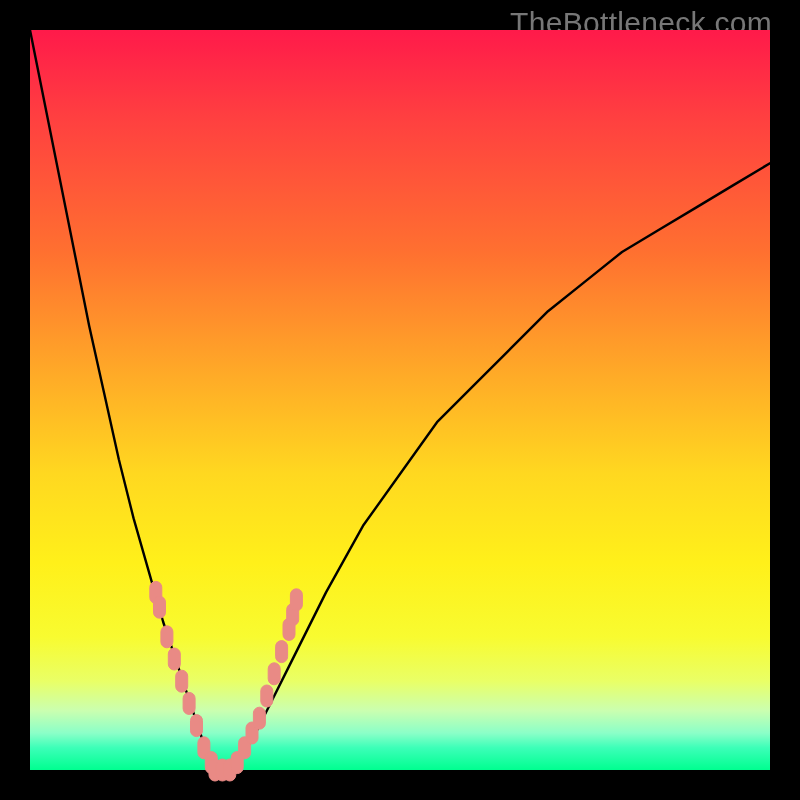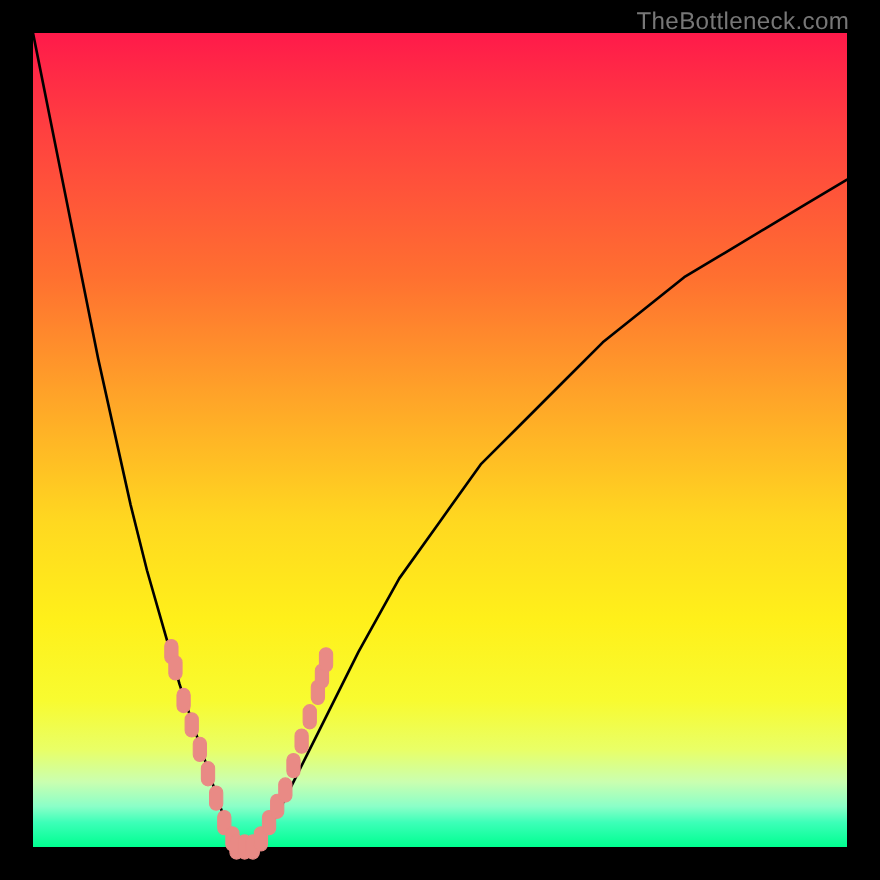--- a/index.html
+++ b/index.html
@@ -37,21 +37,21 @@
       #8bffc8 95%,
       #3cffb8 97%,
       #00ff90 100%
     );
   }
   .watermark {
     position: absolute;
     top: 6px;
     right: 28px;
     color: #777;
-    font-size: 22px;
+    font-size: 30px;
     font-weight: 500;
     letter-spacing: 0.3px;
     user-select: none;
   }
   svg.curve {
     position: absolute;
     left: 0;
     top: 0;
     width: 740px;
     height: 740px;

